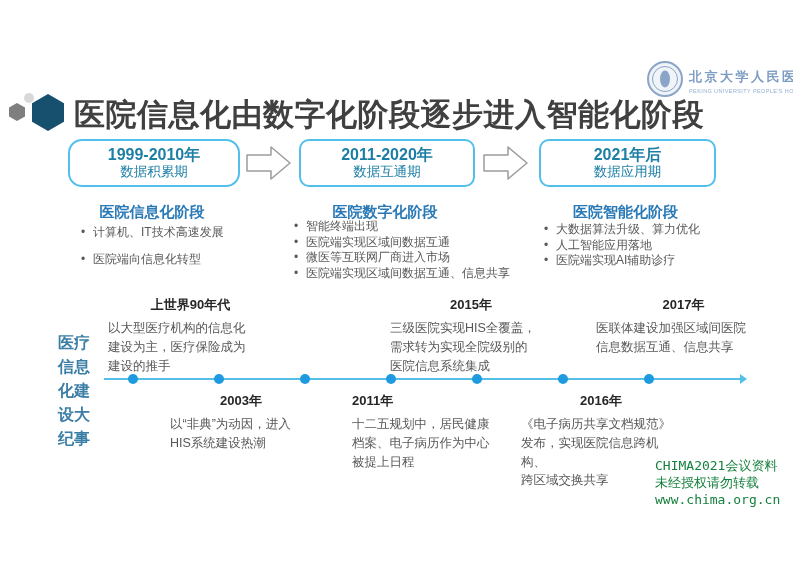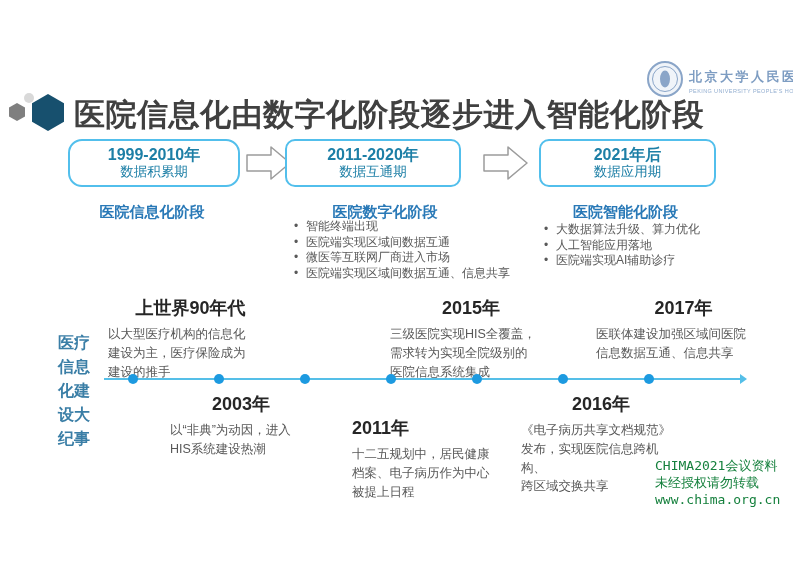--- a/index.html
+++ b/index.html
@@ -23,21 +23,21 @@
              color:#7e9dc2; letter-spacing:2.5px; white-space:nowrap; }
   .logo-en { font-size:5.5px; color:#93aed0; letter-spacing:0.4px; margin-top:2px; white-space:nowrap; }
 
   
   .stage-box { position:absolute; top:139px; height:44px; border:2px solid #52bfec;
                border-radius:10px; background:#fff; display:flex; flex-direction:column;
                align-items:center; justify-content:center; }
   .stage-period { font-size:16px; font-weight:bold; color:#1d7fa6; line-height:1.2; }
   .stage-label  { font-size:13.5px; color:#1d7fa6; line-height:1.25; }
   .box-1 { left:68px;  width:168px;border-radius:14px; }
-  .box-2 { left:285px; width:172px; }
+  .box-2 { left:299px; width:172px; }
   .box-3 { left:539px; width:173px; }
   .flow-arrow { position:absolute; top:144px; }
   .arrow-1 { left:246px; }
   .arrow-2 { left:483px; }
 
   .phase-header { position:absolute; top:203px; text-align:center; font-size:15px;
                   font-weight:bold; color:#2979b7; }
   .ph-1 { left:68px;  width:168px; }
   .ph-2 { left:299px; width:172px; }
   .ph-3 { left:539px; width:173px; }
@@ -56,23 +56,23 @@
                 font-weight:bold; color:#3a7ea6; line-height:1.5; word-break:break-all; }
   .timeline-line { position:absolute; left:104px; top:378px; width:636px; height:2px;
                    background:#55bfe8; }
   .timeline-line::after { content:""; position:absolute; right:-7px; top:-4px;
                    border-left:7px solid #55bfe8; border-top:5px solid transparent;
                    border-bottom:5px solid transparent; }
   .tl-dot { position:absolute; top:374px; width:10px; height:10px; border-radius:50%;
             background:#1d9ae0; }
 
   .tl-item { position:absolute; }
-  .tl-year { font-size:18px; font-weight:bold; color:#262626; text-align:center;
+  .tl-year { font-size:13px; font-weight:bold; color:#262626; text-align:center;
              margin:0 0 5px 0; }
-  .tl-year.align-left { text-align:left;margin-top:24px; }
+  .tl-year.align-left { text-align:left; }
   .tl-text { font-size:12.5px; color:#575757; line-height:1.5; white-space:pre-line; }
   .ti-a1 { left:108px; top:296px; width:165px; }
   .ti-a2 { left:390px; top:296px; width:162px; }
   .ti-a3 { left:596px; top:296px; width:175px; }
   .ti-b1 { left:170px; top:392px; width:142px; }
   .ti-b2 { left:352px; top:392px; width:148px; }
   .ti-b3 { left:521px; top:392px; width:160px; }
 
   .watermark { position:absolute; left:655px; top:457px;
                font-family:"DejaVu Sans Mono", monospace; font-size:13px;
@@ -123,20 +123,24 @@
   </div>
   <div class="stage-box box-3">
     <div class="stage-period">2021年后</div>
     <div class="stage-label">数据应用期</div>
   </div>
 
   <div class="phase-header ph-1">医院信息化阶段</div>
   <div class="phase-header ph-2">医院数字化阶段</div>
   <div class="phase-header ph-3">医院智能化阶段</div>
 
+  <ul class="bullets loose ul-1">
+    <li>计算机、IT技术高速发展</li>
+    <li>医院端向信息化转型</li>
+  </ul>
   <ul class="bullets ul-2">
     <li>智能终端出现</li>
     <li>医院端实现区域间数据互通</li>
     <li>微医等互联网厂商进入市场</li>
     <li>医院端实现区域间数据互通、信息共享</li>
   </ul>
   <ul class="bullets ul-3">
     <li>大数据算法升级、算力优化</li>
     <li>人工智能应用落地</li>
     <li>医院端实现AI辅助诊疗</li>

